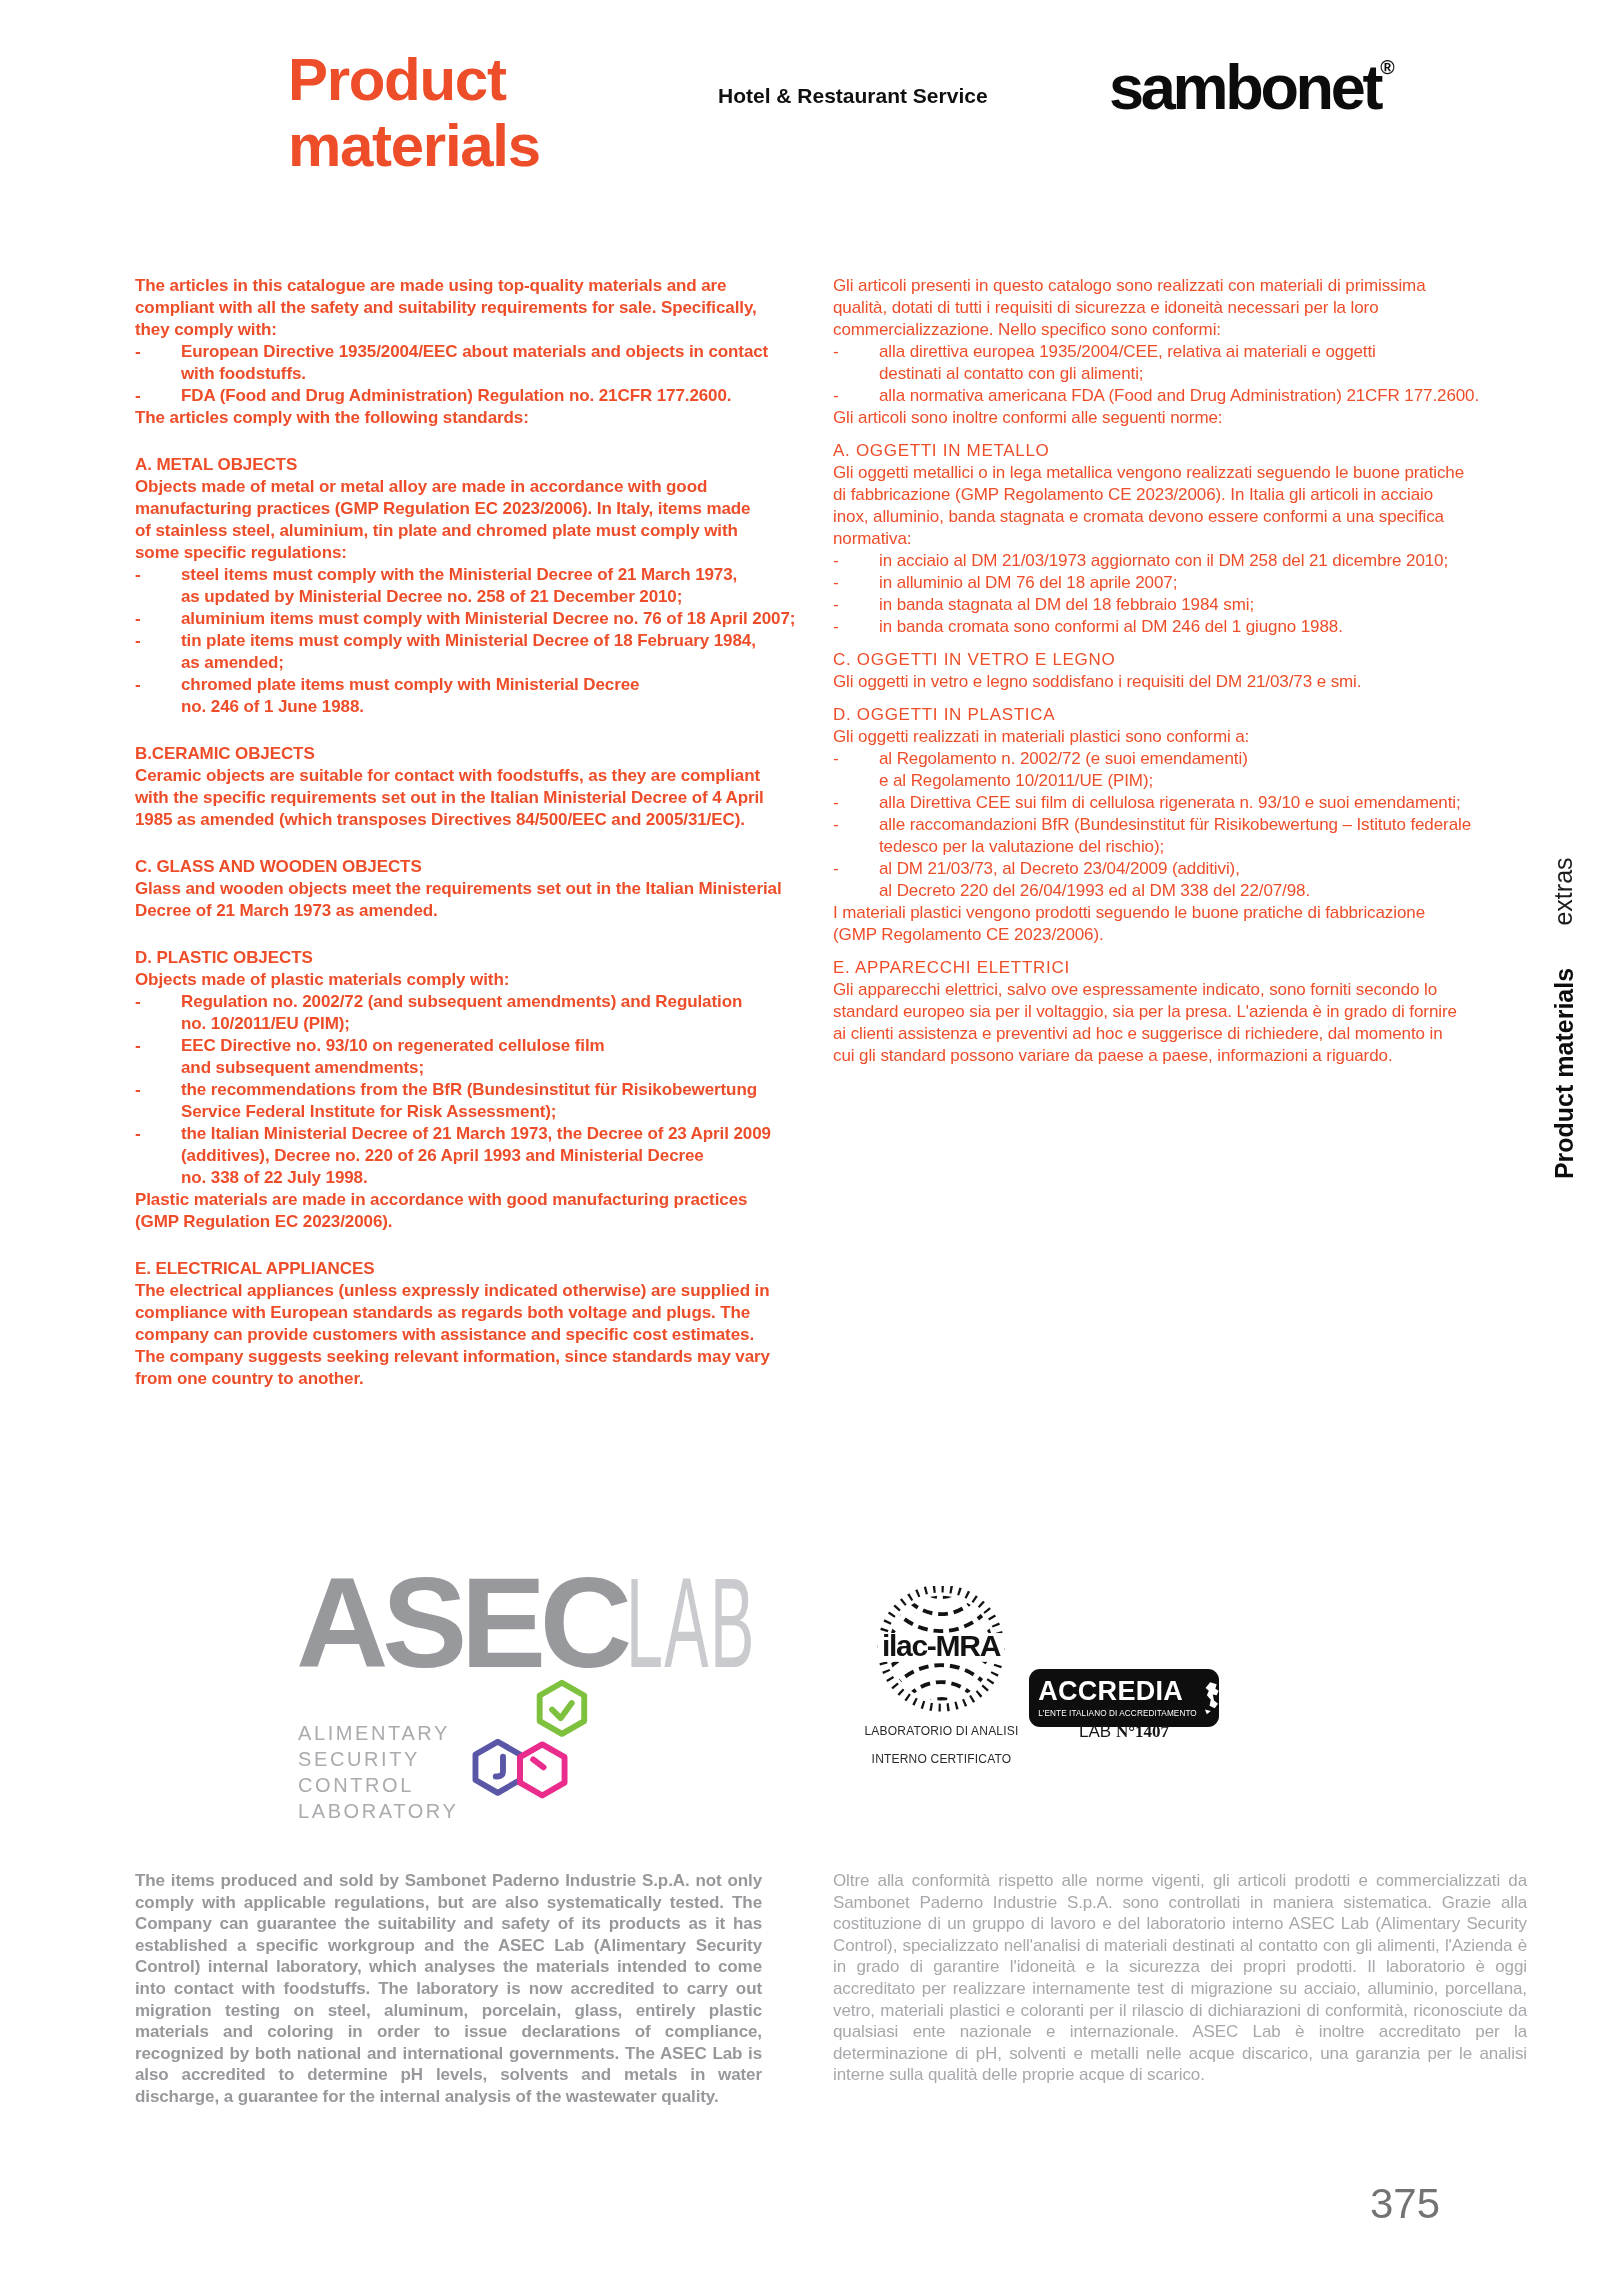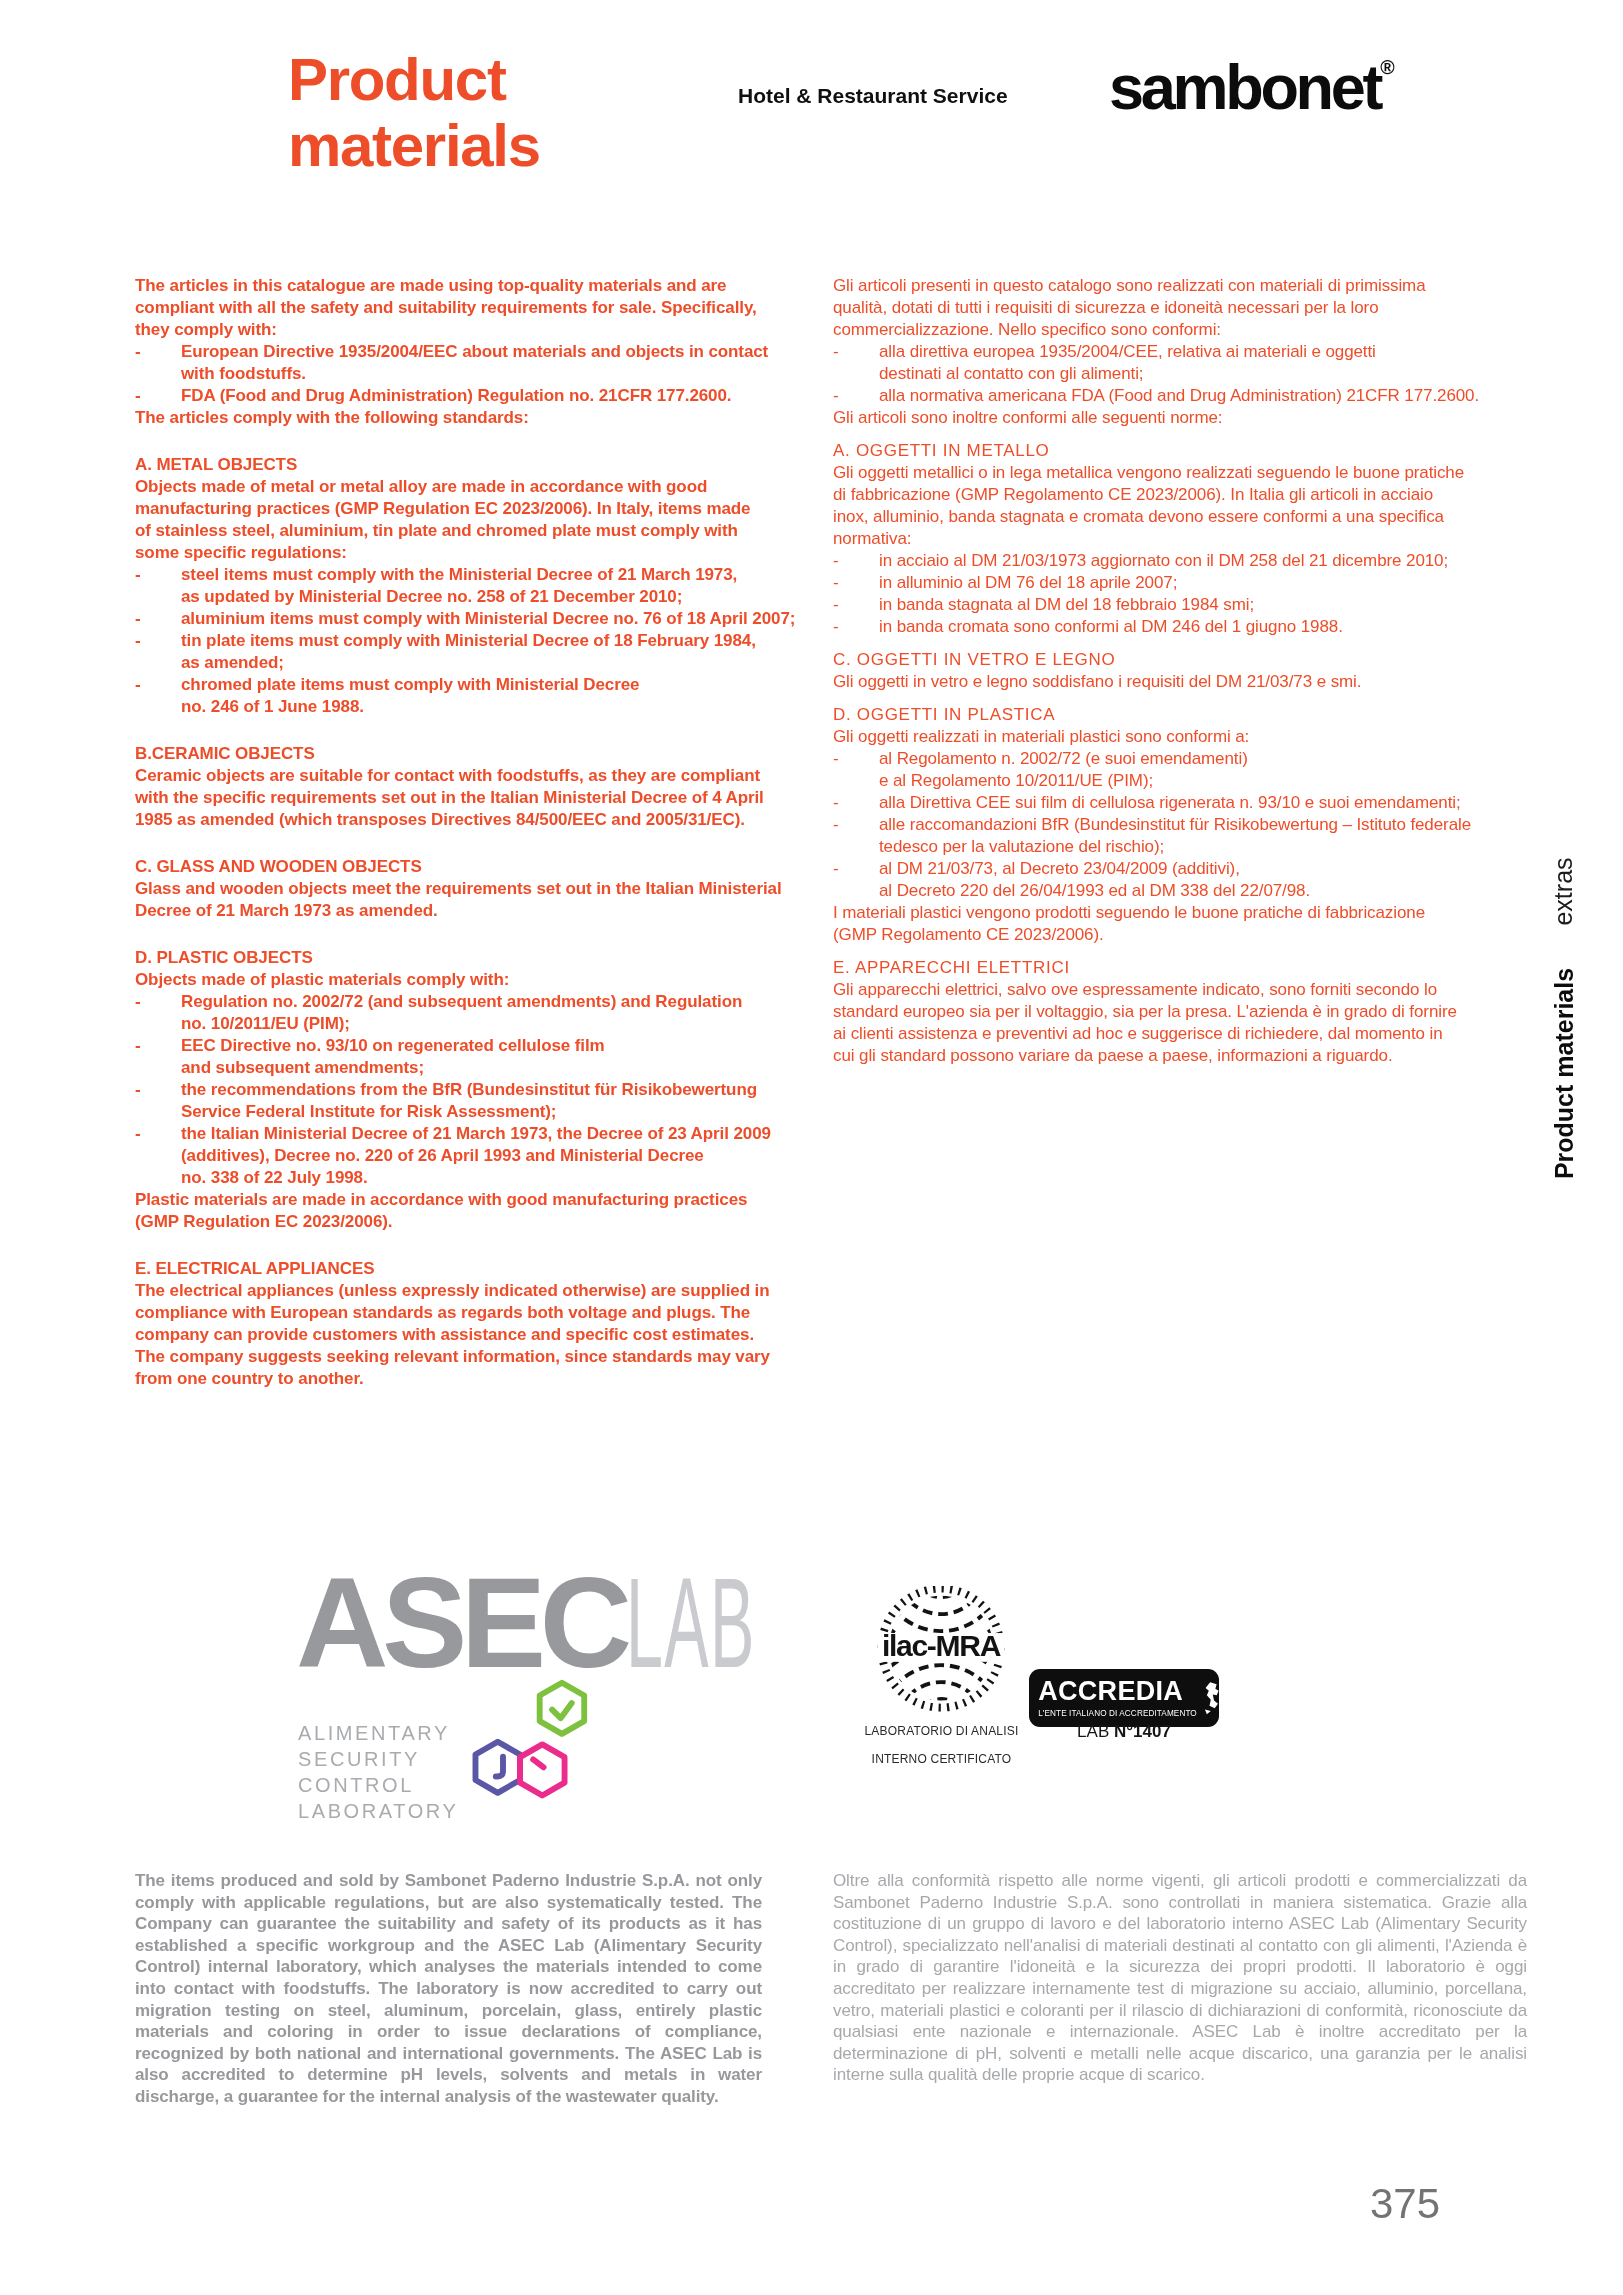--- a/index.html
+++ b/index.html
@@ -4,21 +4,21 @@
 <style>
   html,body{margin:0;padding:0;background:#e9e9e9;}
   .page{
     position:relative;width:1623px;height:2295px;background:#ffffff;
     font-family:"Liberation Sans", sans-serif;overflow:hidden;
     --accent:#ee4d29;--gray-bold:#97989b;--gray-reg:#a6a8ab;--ink:#111111;
   }
   
   .title{position:absolute;left:288px;top:47px;font-size:60px;line-height:66px;
     font-weight:700;color:var(--accent);letter-spacing:-1.3px;white-space:pre-line;}
-  .service{position:absolute;left:738px;top:84px;font-size:21px;font-weight:700;color:#101010;text-align:center;}
+  .service{position:absolute;left:718px;top:84px;font-size:21px;font-weight:700;color:#101010;text-align:center;}
   .brand{position:absolute;left:1109px;top:56px;font-size:63px;font-weight:700;
     letter-spacing:-3.3px;color:#0c0c0c;line-height:1;}
   .brand .reg{font-size:19.6px;letter-spacing:0;vertical-align:35px;}
   
   .col{position:absolute;top:275px;font-size:17px;line-height:22px;letter-spacing:-0.1px;color:var(--accent);}
   .col-en{left:135px;width:759px;font-weight:700;}
   .col-it{left:833px;width:746px;font-weight:400;}
   .col .p,.col .h{white-space:pre-line;}
   .col .h{margin-top:25px;text-transform:uppercase;}
   .col-it .h{letter-spacing:0.7px;margin-top:11px;}
@@ -44,21 +44,21 @@
   .ilac-caption{position:absolute;left:850px;top:1718px;width:183px;text-align:center;
     font-size:12px;line-height:27.5px;color:#2a2a2a;white-space:pre-line;letter-spacing:0.2px;}
   .accredia{position:absolute;left:1029px;top:1627px;width:190px;height:58px;background:#0e0e0e;
     border-radius:11px;display:flex;align-items:center;padding:0 9.2px;box-sizing:border-box;color:#fff;margin-top:42px;}
   .accredia .txt{flex:1;}
   .accredia .name{font-size:27px;font-weight:700;line-height:1;letter-spacing:0.3px;}
   .accredia .sub{font-size:8.2px;margin-top:3.9px;letter-spacing:0.1px;white-space:nowrap;}
   .accredia .italy{flex:none;margin-left:3.9px;}
   .accredia-caption{position:absolute;left:1029px;top:1722px;width:190px;text-align:center;
     font-size:17px;color:#161616;}
-  .accredia-caption .n{font-weight:700;}
+  .accredia-caption .n{font-weight:700;font-family:Liberation Serif, serif;}
   
   .footer{position:absolute;top:1870px;font-size:17px;line-height:21.6px;text-align:justify;letter-spacing:-0.1px;}
   .footer-en{left:135px;width:627px;font-weight:700;color:var(--gray-bold);}
   .footer-it{left:833px;width:694px;font-weight:400;color:var(--gray-reg);}
   .pagenum{position:absolute;left:1370px;top:2180px;font-size:42px;color:#737373;}
 </style>
 </head>
 <body>
 
 <div class="page">

